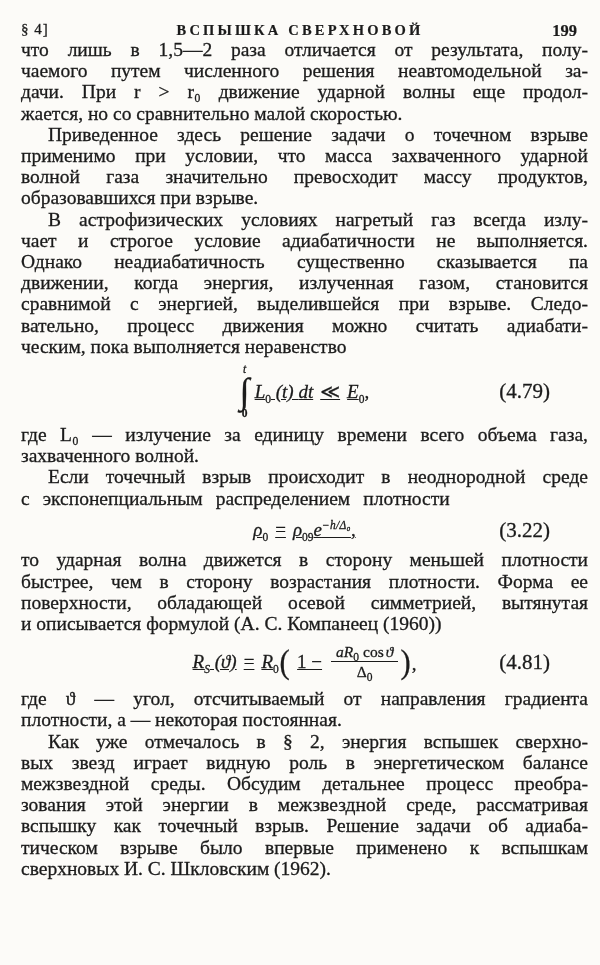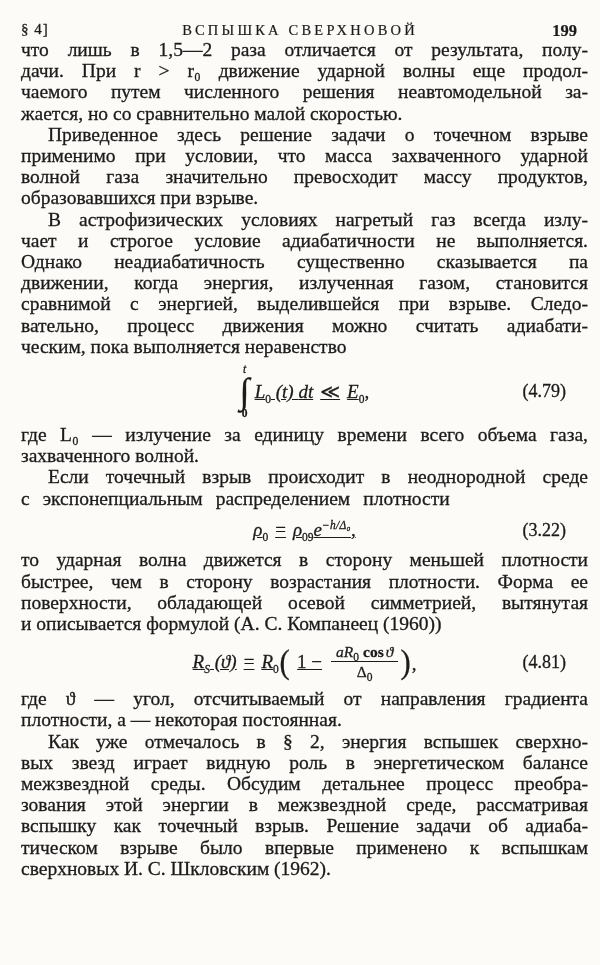--- a/index.html
+++ b/index.html
@@ -25,21 +25,21 @@
   }
   .section-marker {
     position: absolute; left: 21px; top: 0;
     font-size: 15px; letter-spacing: 1px;
   }
   .running-title {
     position: absolute; left: 0; right: 0; top: 1px;
     text-align: center;
     font-size: 14.5px;
     letter-spacing: 3.2px;
-    font-weight: 400;
+    font-weight: 700;
     -webkit-text-stroke: 0.2px #1b1b1b;
   }
   .page-number {
     position: absolute; right: 23px; top: 0;
     font-size: 16.5px; font-weight: 600; margin-left: 34px;
     -webkit-text-stroke: 0.2px #1b1b1b;
   }
   
   .textblock {
     padding: 0 12px 0 21px;
@@ -69,23 +69,23 @@
     font-size: 19px;
     vertical-align: middle;
   }
   .eq .grp { display: inline-block; text-decoration: underline; }
   .mi { font-style: italic; }
   .rel { padding: 0 7px; font-style: normal; }
   sub { font-size: 11.5px; line-height: 0; }
   sup.mexp { font-size: 11.5px; line-height: 0; font-style: italic; letter-spacing: 0.3px; text-align: right; }
   .eqnum {
     position: absolute;
-    right: 22px; top: 50%;
+    right: 38px; top: 50%;
     transform: translateY(-50%);
-    font-size: 18px;
+    font-size: 21px;
   }
   
   .int {
     display: inline-flex;
     flex-direction: column;
     align-items: center;
     margin-right: 5px;
   }
   .int .lim { font-size: 11.5px; line-height: 10px; }
   .int .lim.top { font-style: italic; }
@@ -96,40 +96,40 @@
   .frac {
     display: inline-flex;
     flex-direction: column;
     align-items: center;
     font-size: 15.5px;
     margin: 0 2px;
     vertical-align: middle;
   }
   .frac .num { padding: 0 5px 1px; border-bottom: 1.3px solid #1b1b1b; line-height: 17px; }
   .frac .den { padding-top: 1px; line-height: 17px; text-align: center; }
-  .fn { font-style: normal; padding: 0 2px 0 4px; font-weight: bold; }
+  .fn { font-style: normal; padding: 0 2px 0 4px; }
   .comma { align-self: flex-end; padding-bottom: 5px; }
 </style>
 </head>
 <body>
 
 <div class="page">
 
   <div class="header">
     <span class="section-marker">§ 4]</span>
     <span class="running-title">ВСПЫШКА СВЕРХНОВОЙ</span>
     <span class="page-number">199</span>
   </div>
 
   <div class="textblock">
 
     <div class="para">
         <div class="line">что лишь в 1,5—2 раза отличается от результата, полу-</div>
+        <div class="line">чаемого путем численного решения неавтомодельной за-</div>
         <div class="line">дачи. При r &gt; r₀ движение ударной волны еще продол-</div>
-        <div class="line">чаемого путем численного решения неавтомодельной за-</div>
         <div class="line last">жается, но со сравнительно малой скоростью.</div>
       </div>
     <div class="para">
         <div class="line indent">Приведенное здесь решение задачи о точечном взрыве</div>
         <div class="line">применимо при условии, что масса захваченного ударной</div>
         <div class="line">волной газа значительно превосходит массу продуктов,</div>
         <div class="line last">образовавшихся при взрыве.</div>
       </div>
     <div class="para">
         <div class="line indent">В астрофизических условиях нагретый газ всегда излу-</div>

